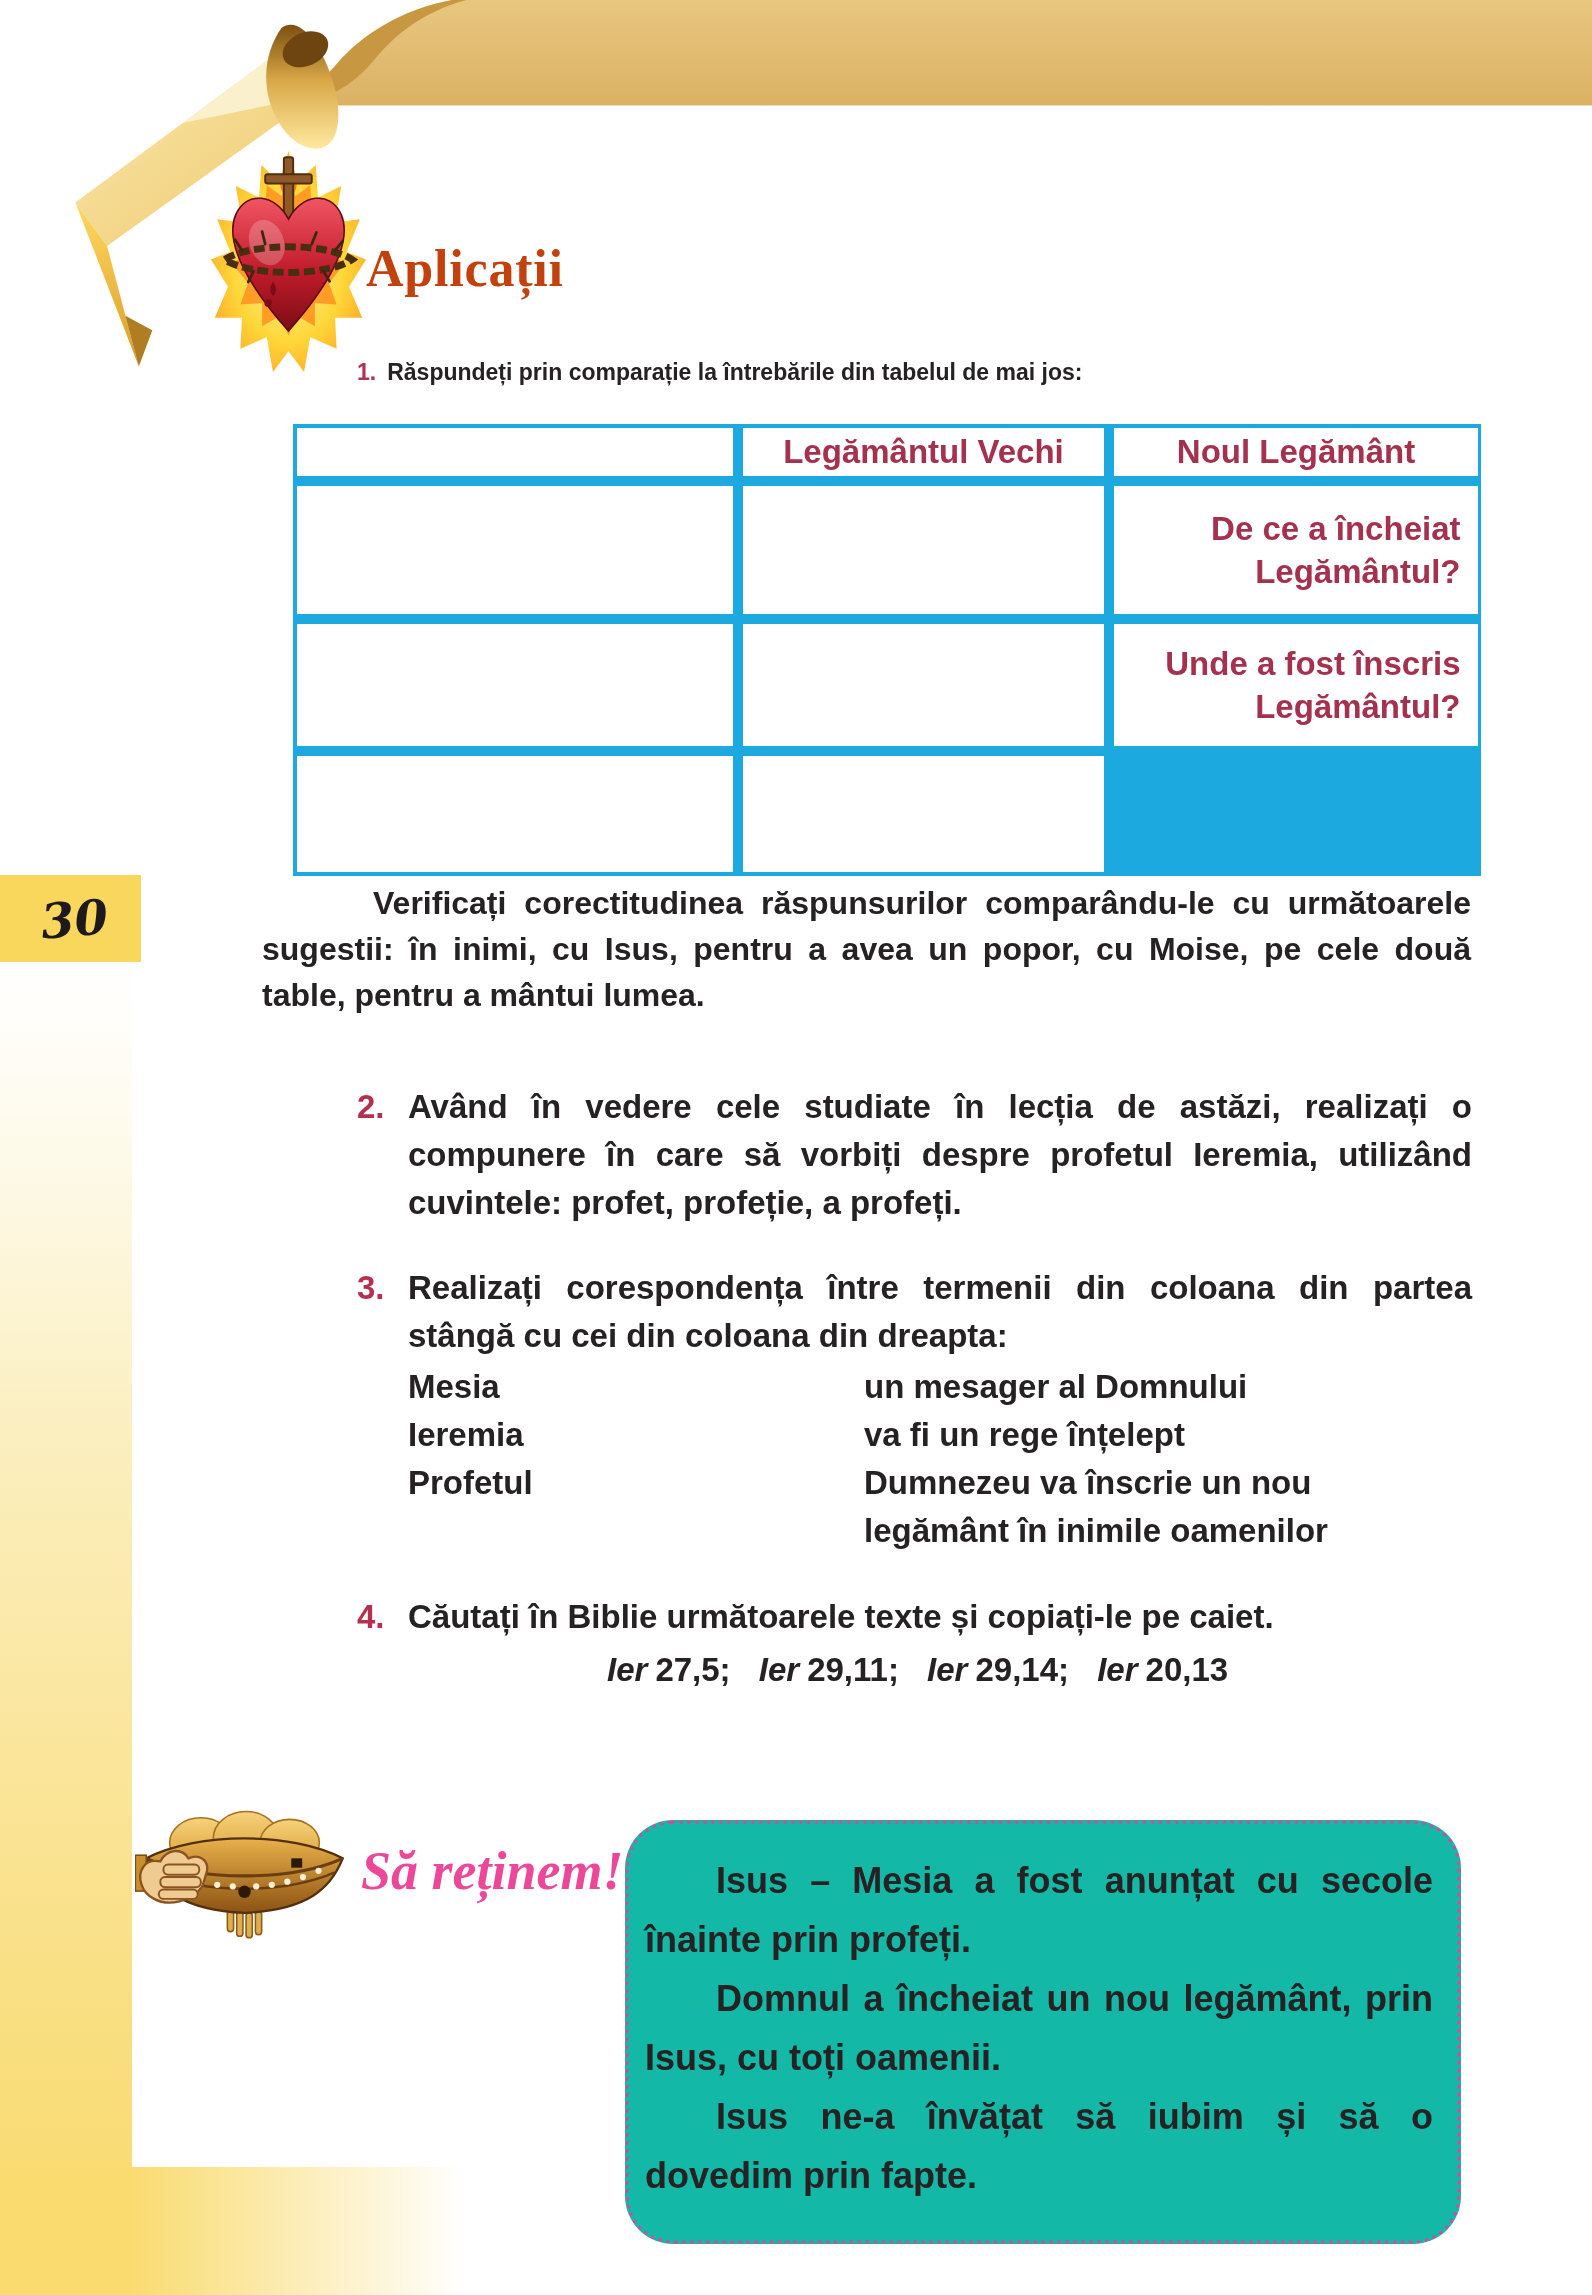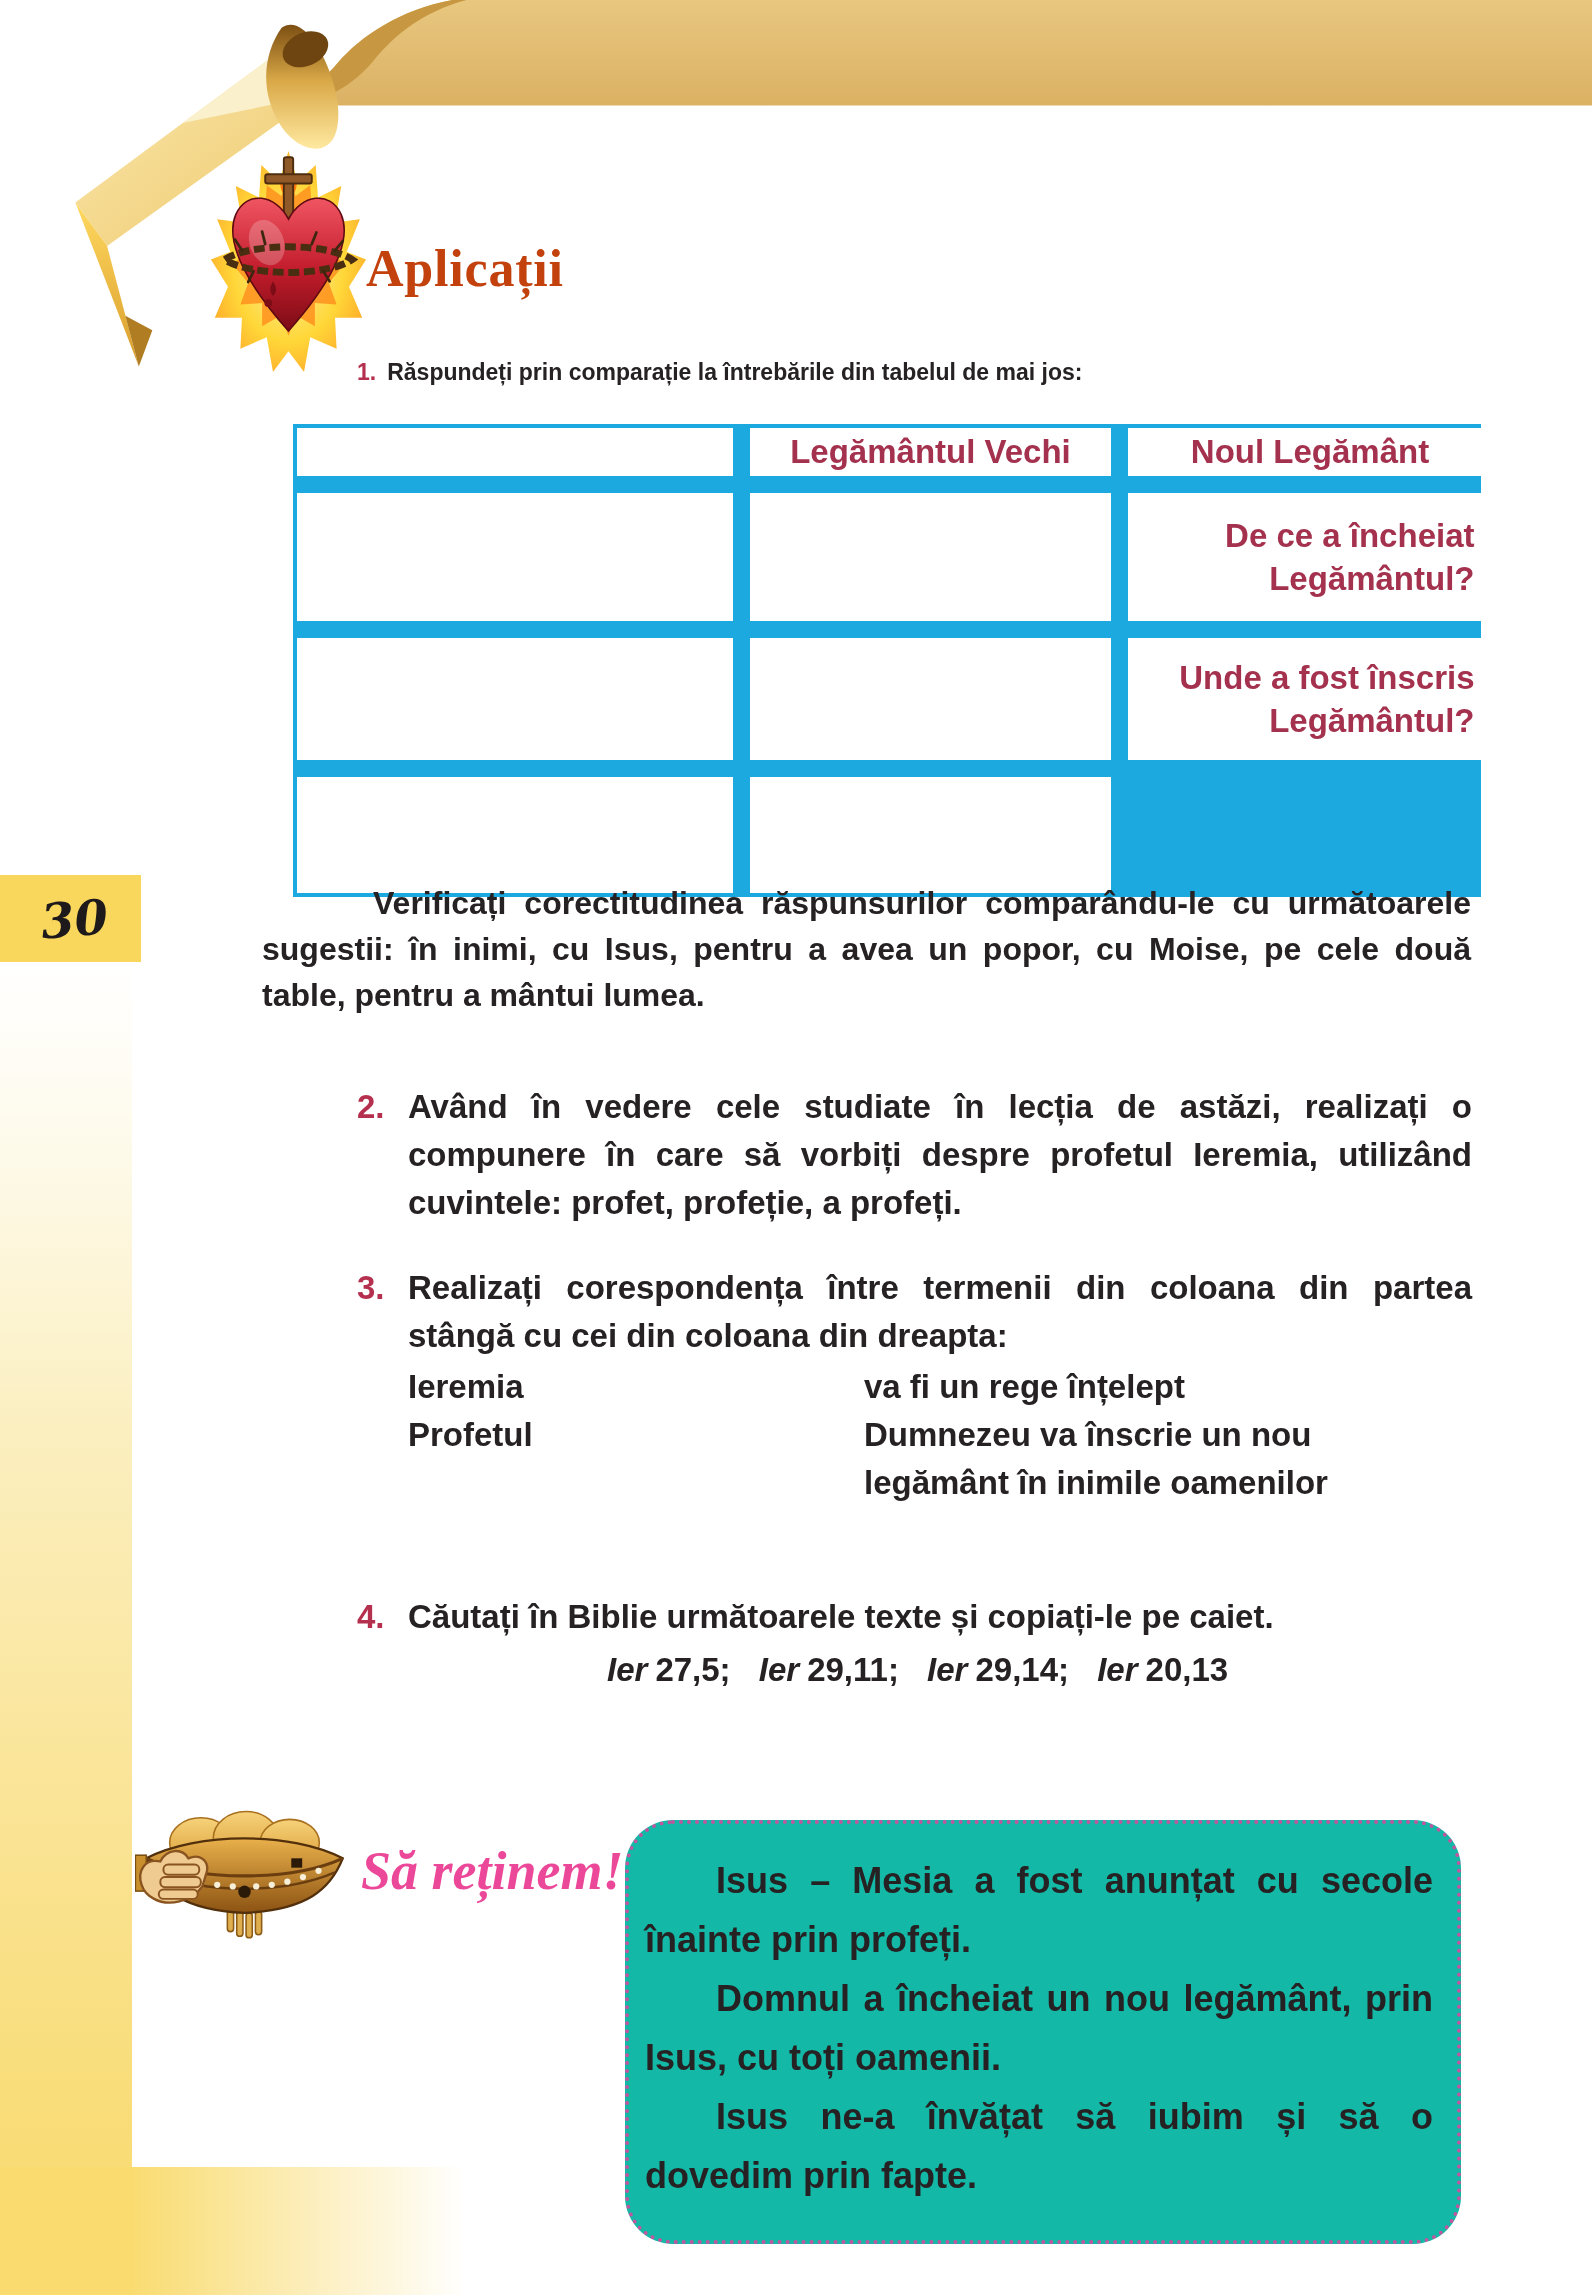--- a/index.html
+++ b/index.html
@@ -32,21 +32,21 @@
   .mright{width:512px;}
   .ex4{left:357px;top:1593px;width:1115px;}
   .refs{margin-left:250px;margin-top:4.8px;white-space:nowrap;}
   .ref{margin-right:19px;}
   .ref i{font-style:italic;margin-right:8px;}
 
   
   .qtable{position:absolute;left:293px;top:424px;width:1180px;
           display:grid;grid-template-columns:436px 361px 364px;
           grid-template-rows:48px 128px 122px 116px;
-          gap:17px;border:4.8px solid #1BA9E0;background:#1BA9E0;}
+          gap:10px;border:4.8px solid #1BA9E0;background:#1BA9E0;}
   .qtable>div{background:#fff;display:flex;align-items:center;}
   .thead{justify-content:center;font-size:33px;font-weight:700;color:#A4314D;}
   .qcell{justify-content:flex-end;text-align:right;padding-right:17.5px;padding-left:48px;
          font-size:33px;font-weight:700;color:#A4314D;line-height:43px;box-sizing:border-box;}
 
   .verify{position:absolute;left:262px;top:880px;width:1209px;
           font-size:32px;font-weight:700;line-height:46px;text-align:justify;text-indent:111px;}
 
   
   .pagenum{position:absolute;left:0;top:875px;width:141px;height:87px;background:#F8D75C;
@@ -164,20 +164,24 @@
 
   <div class="exblock ex2">
     <span class="exnum">2.</span>
     <div class="exbody">Având în vedere cele studiate în lecția de astăzi, realizați o compunere în care să vorbiți despre profetul Ieremia, utilizând cuvintele: profet, profeție, a profeți.</div>
   </div>
 
   <div class="exblock ex3">
     <span class="exnum">3.</span>
     <div class="exbody">Realizați corespondența între termenii din coloana din partea stângă cu cei din coloana din dreapta:</div>
     <div class="match">
+      <div class="mrow">
+        <div class="mleft">Mesia</div>
+        <div class="mright">un mesager al Domnului</div>
+      </div>
       <div class="mrow">
         <div class="mleft">Ieremia</div>
         <div class="mright">va fi un rege înțelept</div>
       </div>
       <div class="mrow">
         <div class="mleft">Profetul</div>
         <div class="mright">Dumnezeu va înscrie un nou legământ în inimile oamenilor</div>
       </div>
     </div>
   </div>

